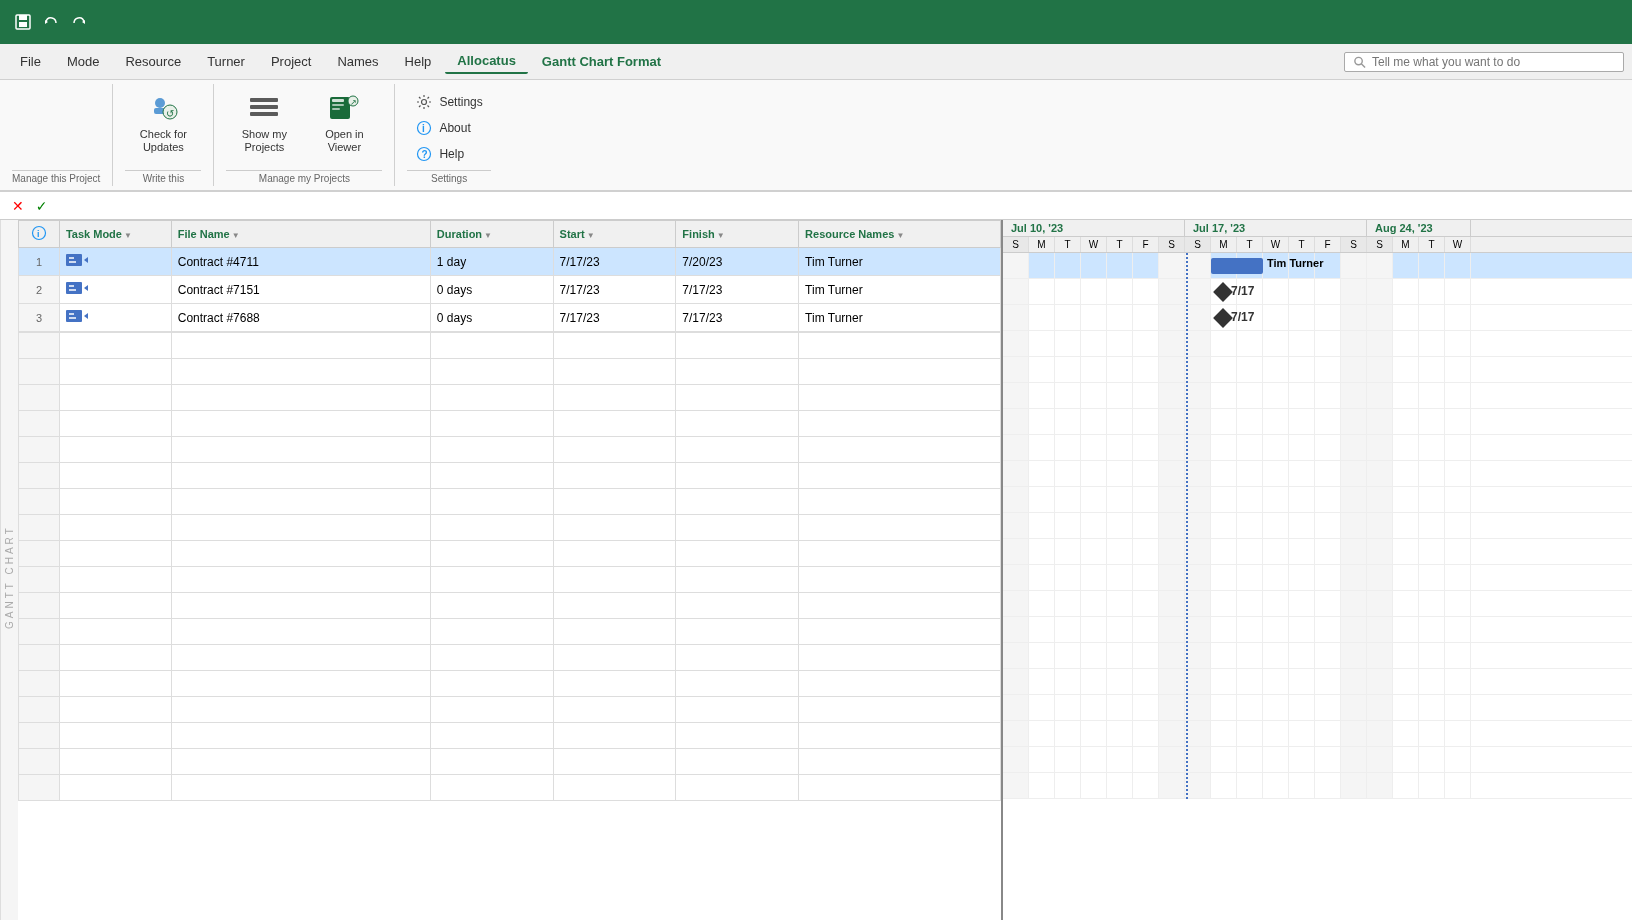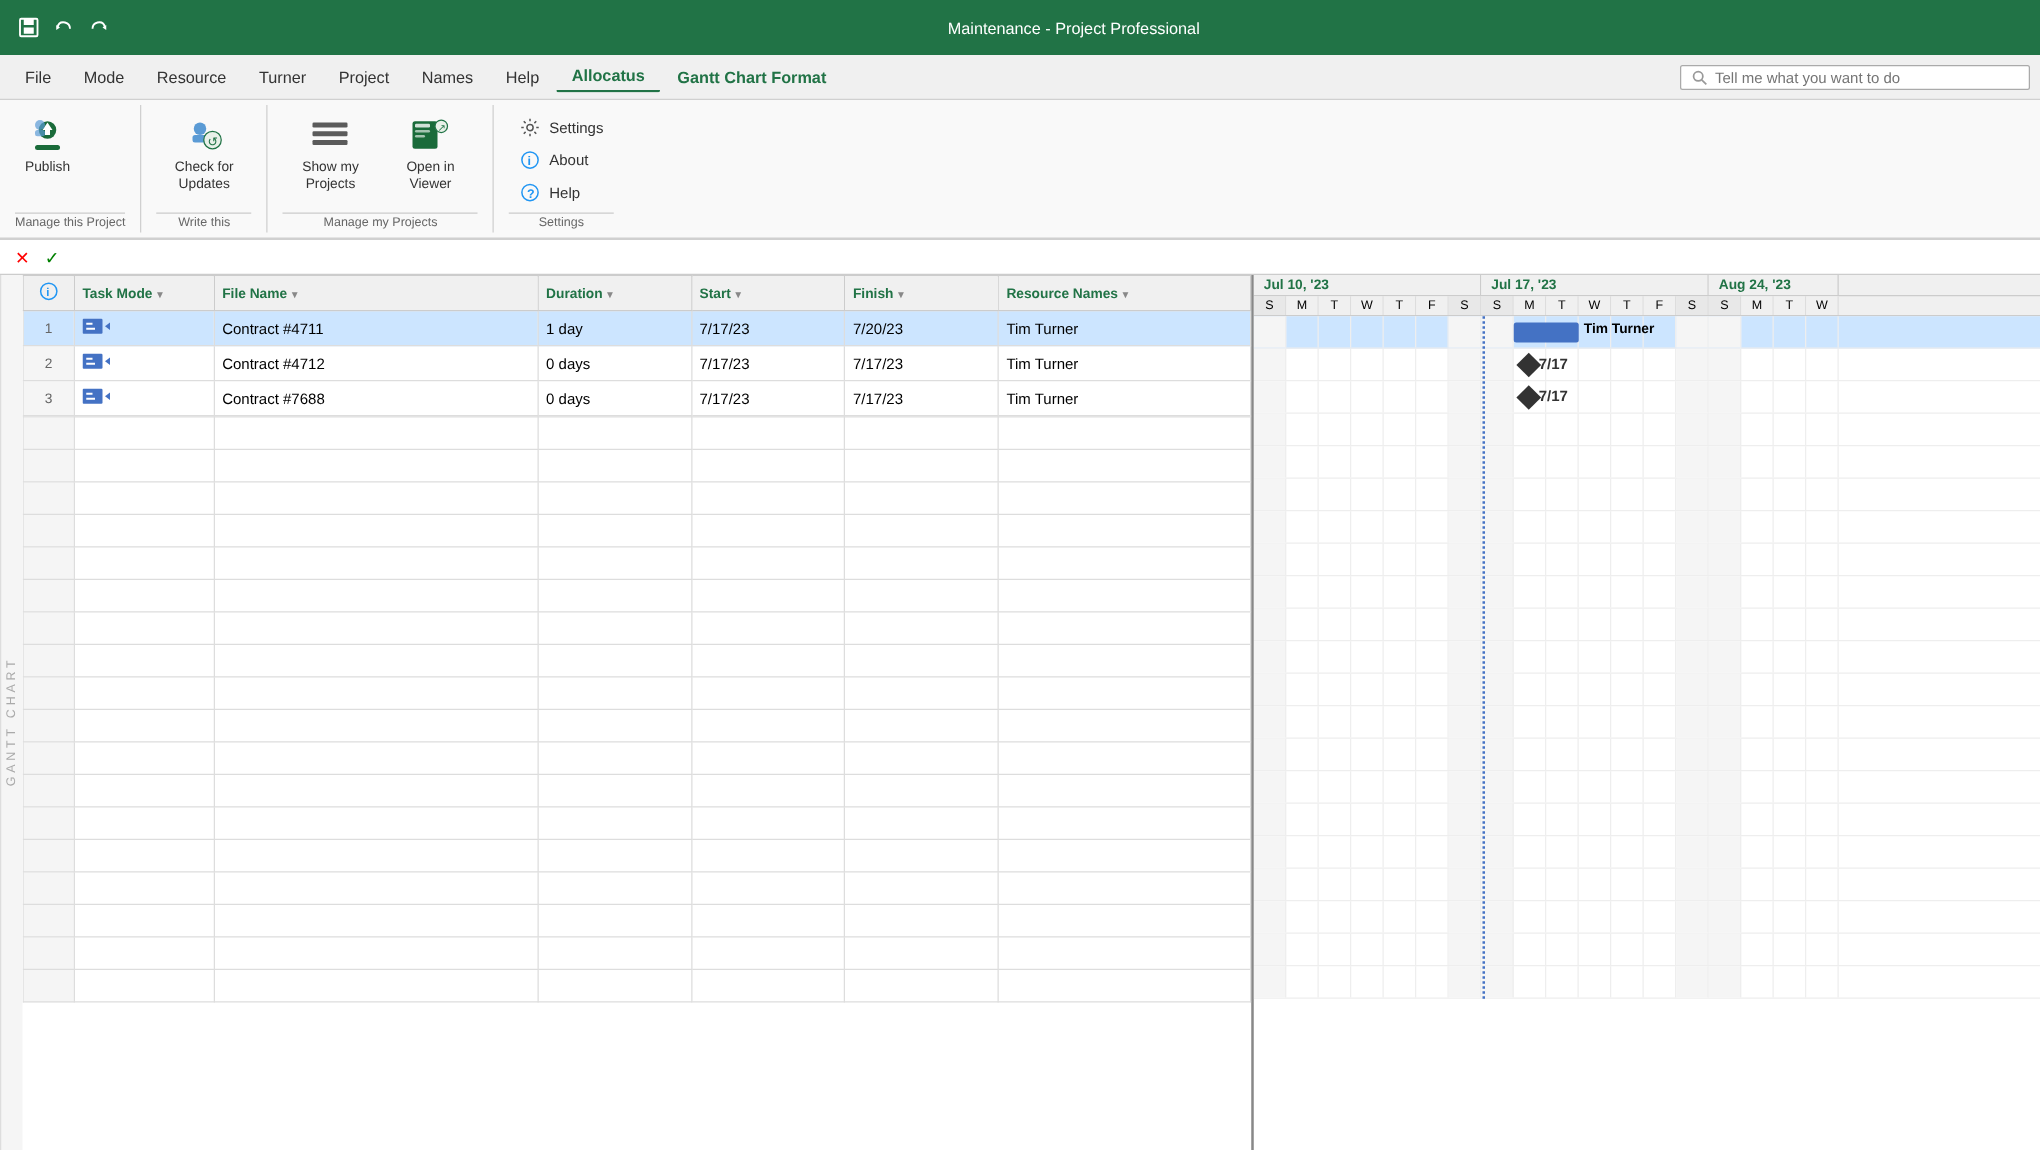--- a/index.html
+++ b/index.html
@@ -255,21 +255,20 @@
           <polygon points="2,6 5,8 2,10" fill="white"></polygon>
         </svg>
     </div>
     <div class="tb-icon">
       <svg width="16" height="16" viewBox="0 0 16 16">
           <path d="M13 8 Q12 3 7 4 Q3 5 3 9" stroke="white" stroke-width="1.5" fill="none"></path>
           <polygon points="14,6 11,8 14,10" fill="white"></polygon>
         </svg>
     </div>
   </div>
-  <div class="title-bar-title">Maintenance  -  Project Professional</div>
 </div>
 
 <div class="menu-bar">
   <div class="menu-item">File</div>
   <div class="menu-item">Mode</div>
   <div class="menu-item">Resource</div>
   <div class="menu-item">Turner</div>
   <div class="menu-item">Project</div>
   <div class="menu-item">Names</div>
   <div class="menu-item">Help</div>
@@ -280,36 +279,20 @@
         <circle cx="6" cy="6" r="4" stroke="#999" stroke-width="1.5" fill="none"></circle>
         <line x1="9" y1="9" x2="13" y2="13" stroke="#999" stroke-width="1.5"></line>
       </svg>
     <input type="text" placeholder="Tell me what you want to do" style="">
   </div>
 </div>
 
 <div class="ribbon">
 
   <div class="ribbon-group">
-    <div class="ribbon-buttons">
-      <div class="ribbon-btn">
-        <div class="icon">
-          <svg width="36" height="36" viewBox="0 0 36 36">
-            <circle cx="18" cy="14" r="7" fill="#1a6b3a"></circle>
-            <rect x="8" y="26" width="20" height="4" rx="2" fill="#1a6b3a"></rect>
-            <polygon points="18,8 22,14 14,14" fill="white"></polygon>
-            <rect x="16" y="14" width="4" height="4" fill="white"></rect>
-
-            <circle cx="12" cy="10" r="4" fill="#5b9bd5" opacity="0.7"></circle>
-            <rect x="8" y="14" width="8" height="5" rx="2" fill="#5b9bd5" opacity="0.7"></rect>
-          </svg>
-        </div>
-        <div class="label">Publish</div>
-      </div>
-    </div>
     <div class="ribbon-group-label">Manage this Project</div>
   </div>
 
   <div class="ribbon-group">
     <div class="ribbon-buttons">
       <div class="ribbon-btn">
         <div class="icon">
           <svg width="36" height="36" viewBox="0 0 36 36">
             <circle cx="15" cy="13" r="5" fill="#5b9bd5"></circle>
             <rect x="9" y="18" width="12" height="6" rx="2" fill="#5b9bd5"></rect>
@@ -448,21 +431,21 @@
           <tr>
     <td class="row-num">2</td>
     <td>
       <svg width="22" height="16" viewBox="0 0 22 16">
         <rect x="0" y="2" width="16" height="12" rx="1" fill="#4472c4"></rect>
         <polygon points="18,8 22,5 22,11" fill="#4472c4"></polygon>
         <line x1="3" y1="6" x2="8" y2="6" stroke="white" stroke-width="1.5"></line>
         <line x1="3" y1="10" x2="10" y2="10" stroke="white" stroke-width="1.5"></line>
       </svg>
     </td>
-    <td>Contract #4712</td>
+    <td>Contract #7151</td>
     <td>0 days</td>
     <td>7/17/23</td>
     <td>7/17/23</td>
     <td>Tim Turner</td>
   </tr>
           <tr>
     <td class="row-num">3</td>
     <td>
       <svg width="22" height="16" viewBox="0 0 22 16">
         <rect x="0" y="2" width="16" height="12" rx="1" fill="#4472c4"></rect>

